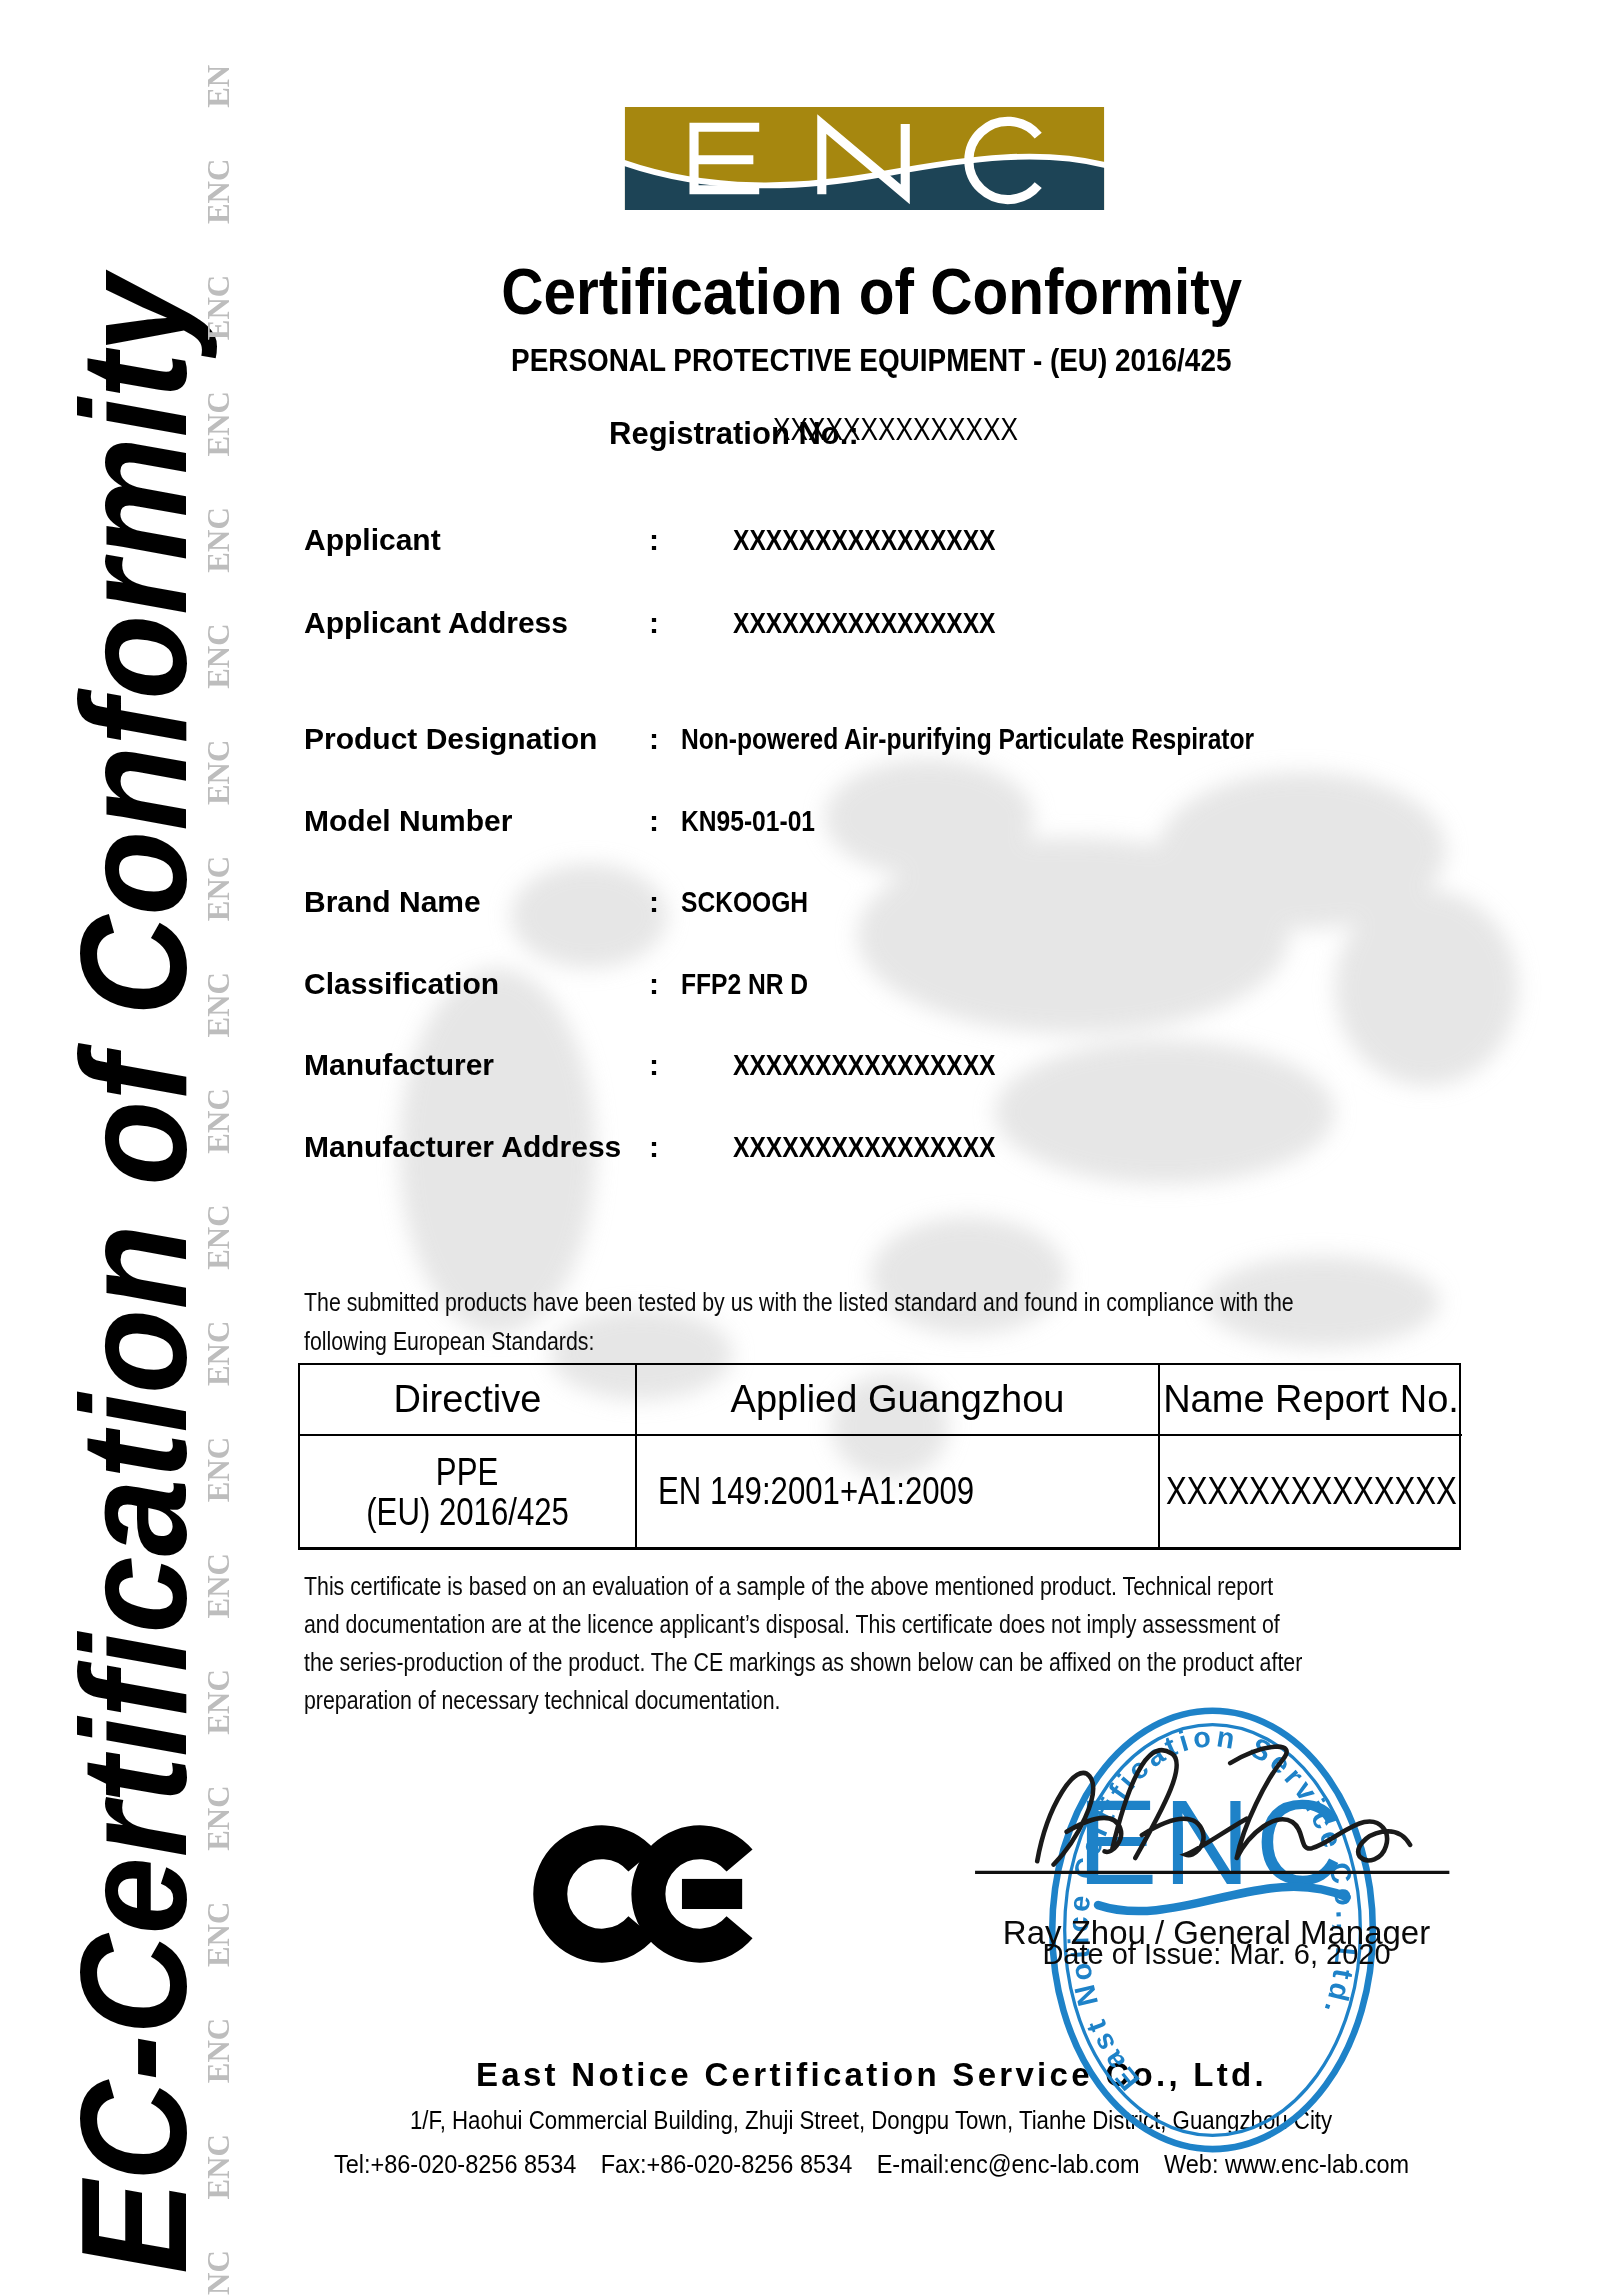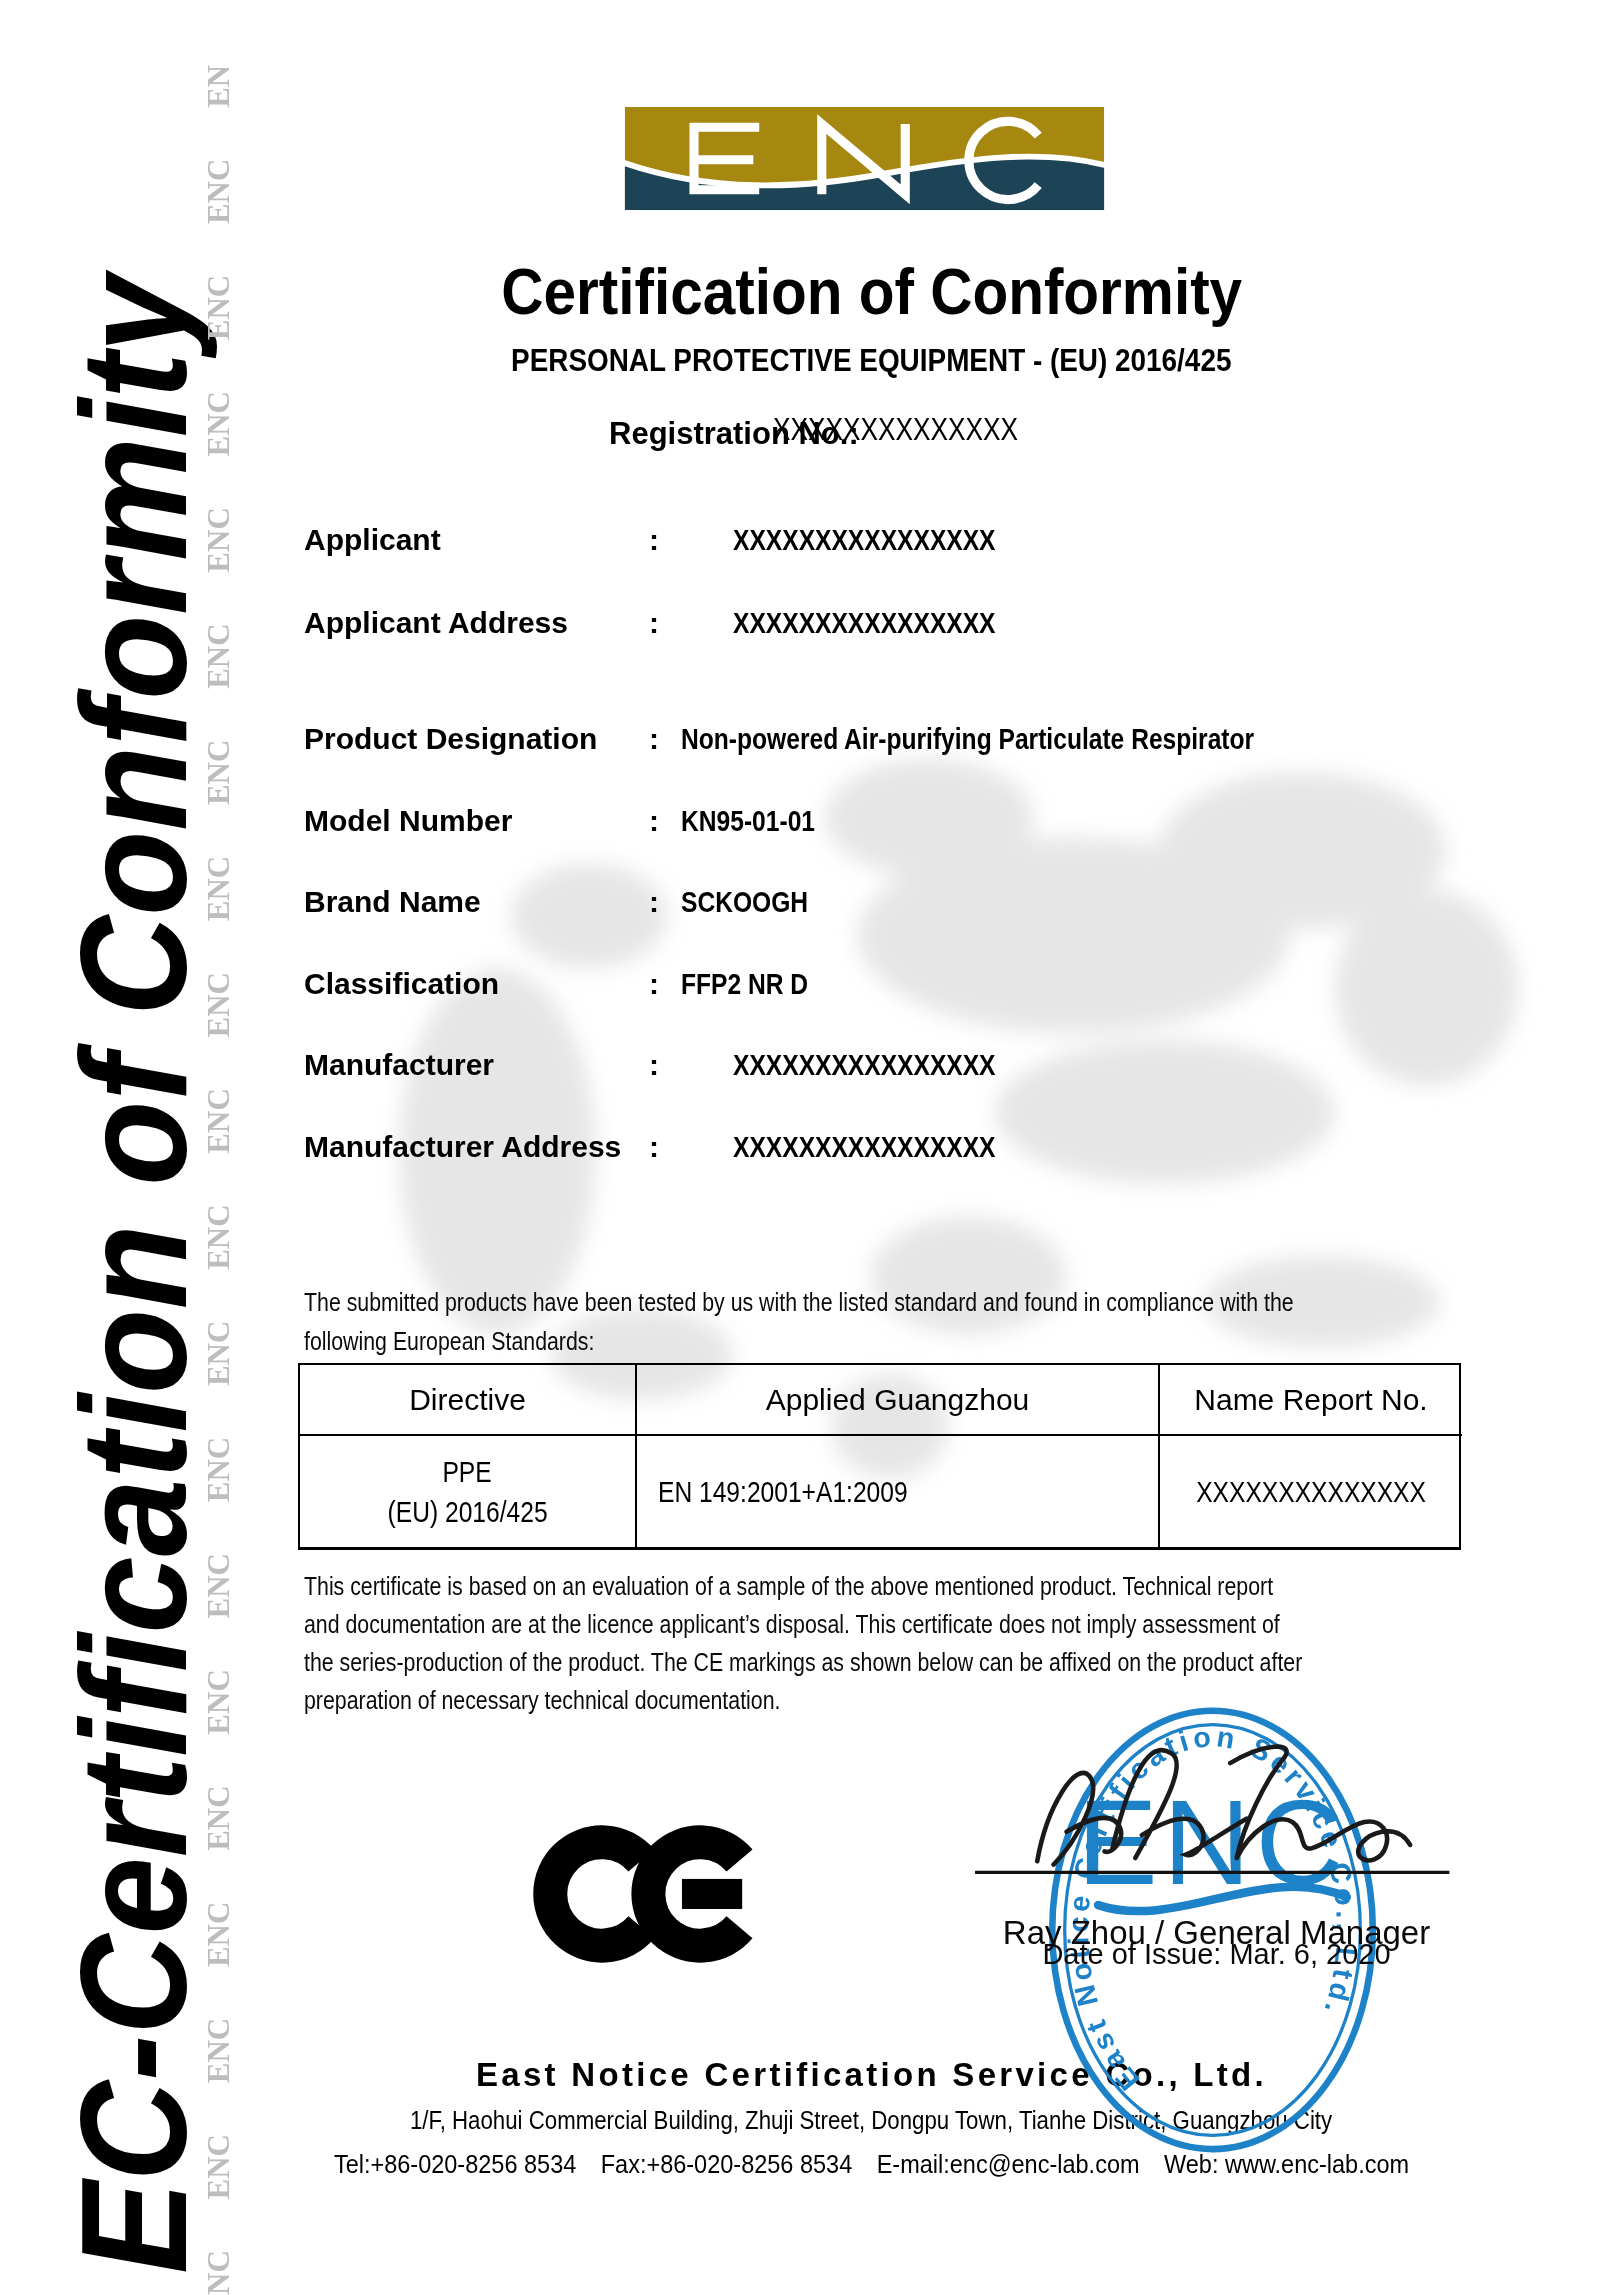--- a/index.html
+++ b/index.html
@@ -43,21 +43,21 @@
   .para{font-size:26px;line-height:39px;color:#0a0a0a;}
   .para .line{height:39px;}
 
   .ctable{
     left:298px;top:1363px;width:1163px;
     display:grid;grid-template-columns:337px 523px 302px;grid-template-rows:71px 111px;
     border-top:2.6px solid #000;border-bottom:3.9px solid #000;
     border-left:2px solid #000;border-right:2px solid #000;
     box-sizing:border-box;
   }
-  .cell{display:flex;align-items:center;justify-content:center;font-size:30px;box-sizing:border-box;}
+  .cell{display:flex;align-items:center;justify-content:center;font-size:38px;box-sizing:border-box;}
   .cell.b-r{border-right:2px solid #000;}
   .cell.b-b{border-bottom:2px solid #000;}
   .cell.left{justify-content:flex-start;padding-left:21px;}
   .cell .two{text-align:center;line-height:40px;}
 
   .footer-co{left:281px;top:2056px;width:1181px;text-align:center;font-size:33px;font-weight:bold;letter-spacing:3.3px;}
   .footer-ad{left:281px;top:2106px;width:1181px;text-align:center;font-size:25px;}
   .footer-ct{left:281px;top:2150px;width:1181px;display:flex;justify-content:center;gap:26px;font-size:25px;transform:scaleX(0.94);}
 
   .sig-name{left:968px;top:1895px;width:497px;text-align:center;font-size:33px;color:#0a0a0a;margin-top:19px;}

